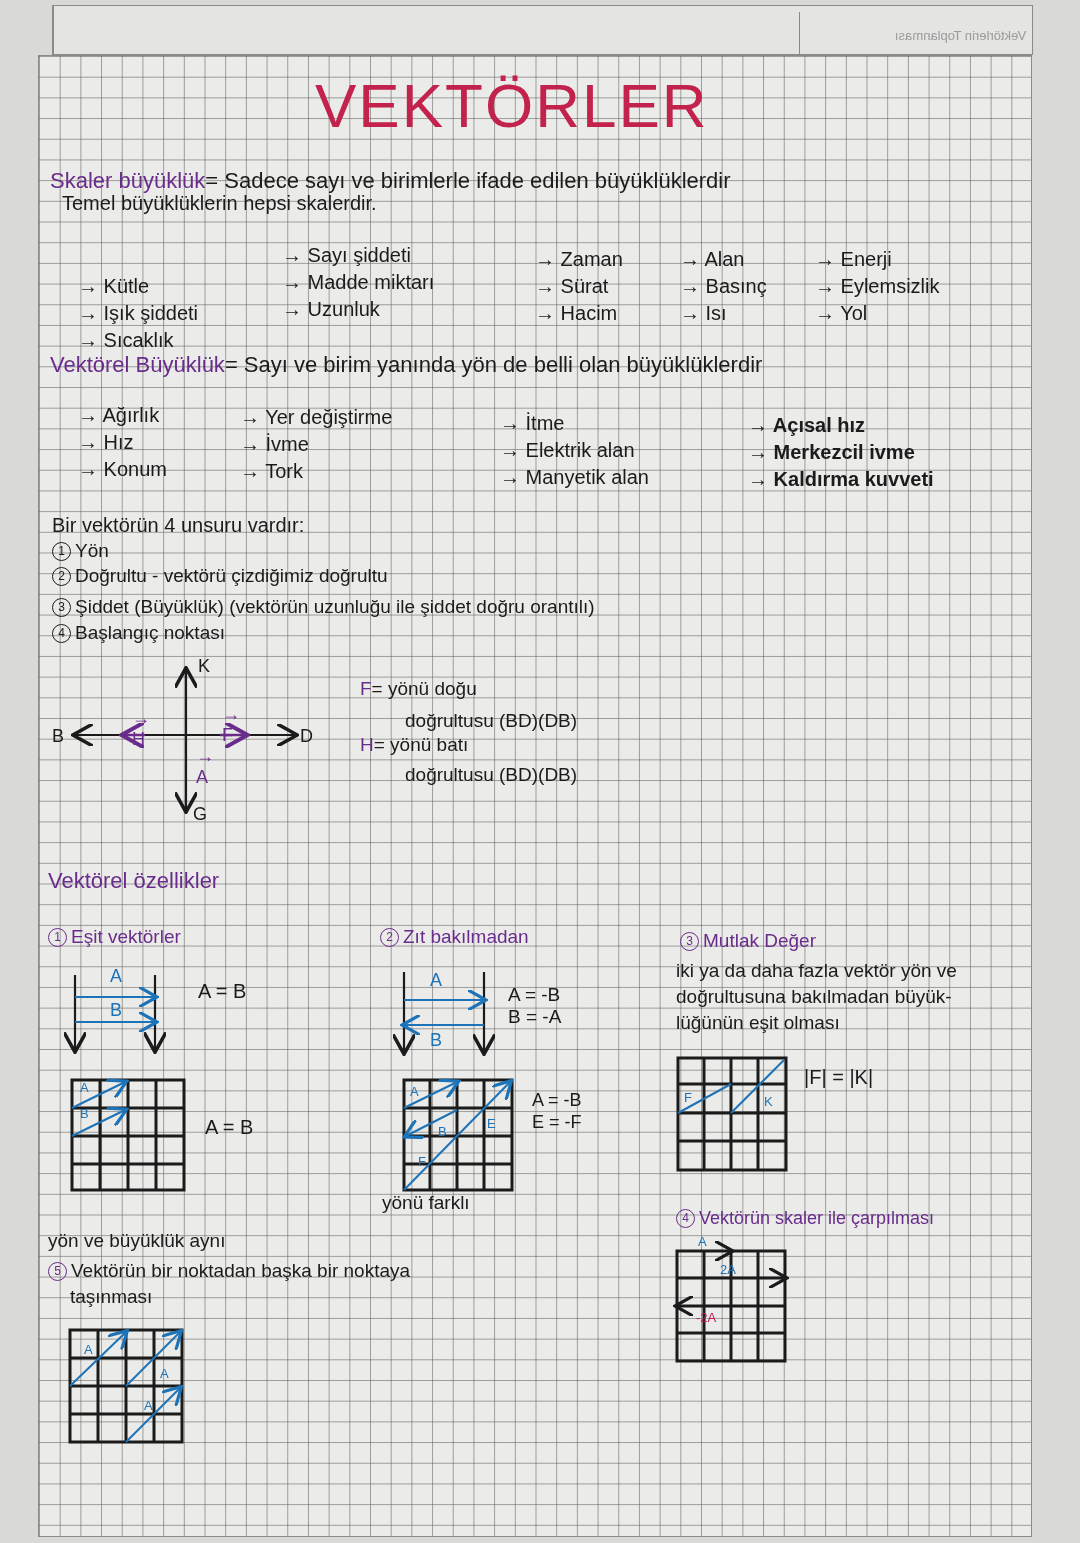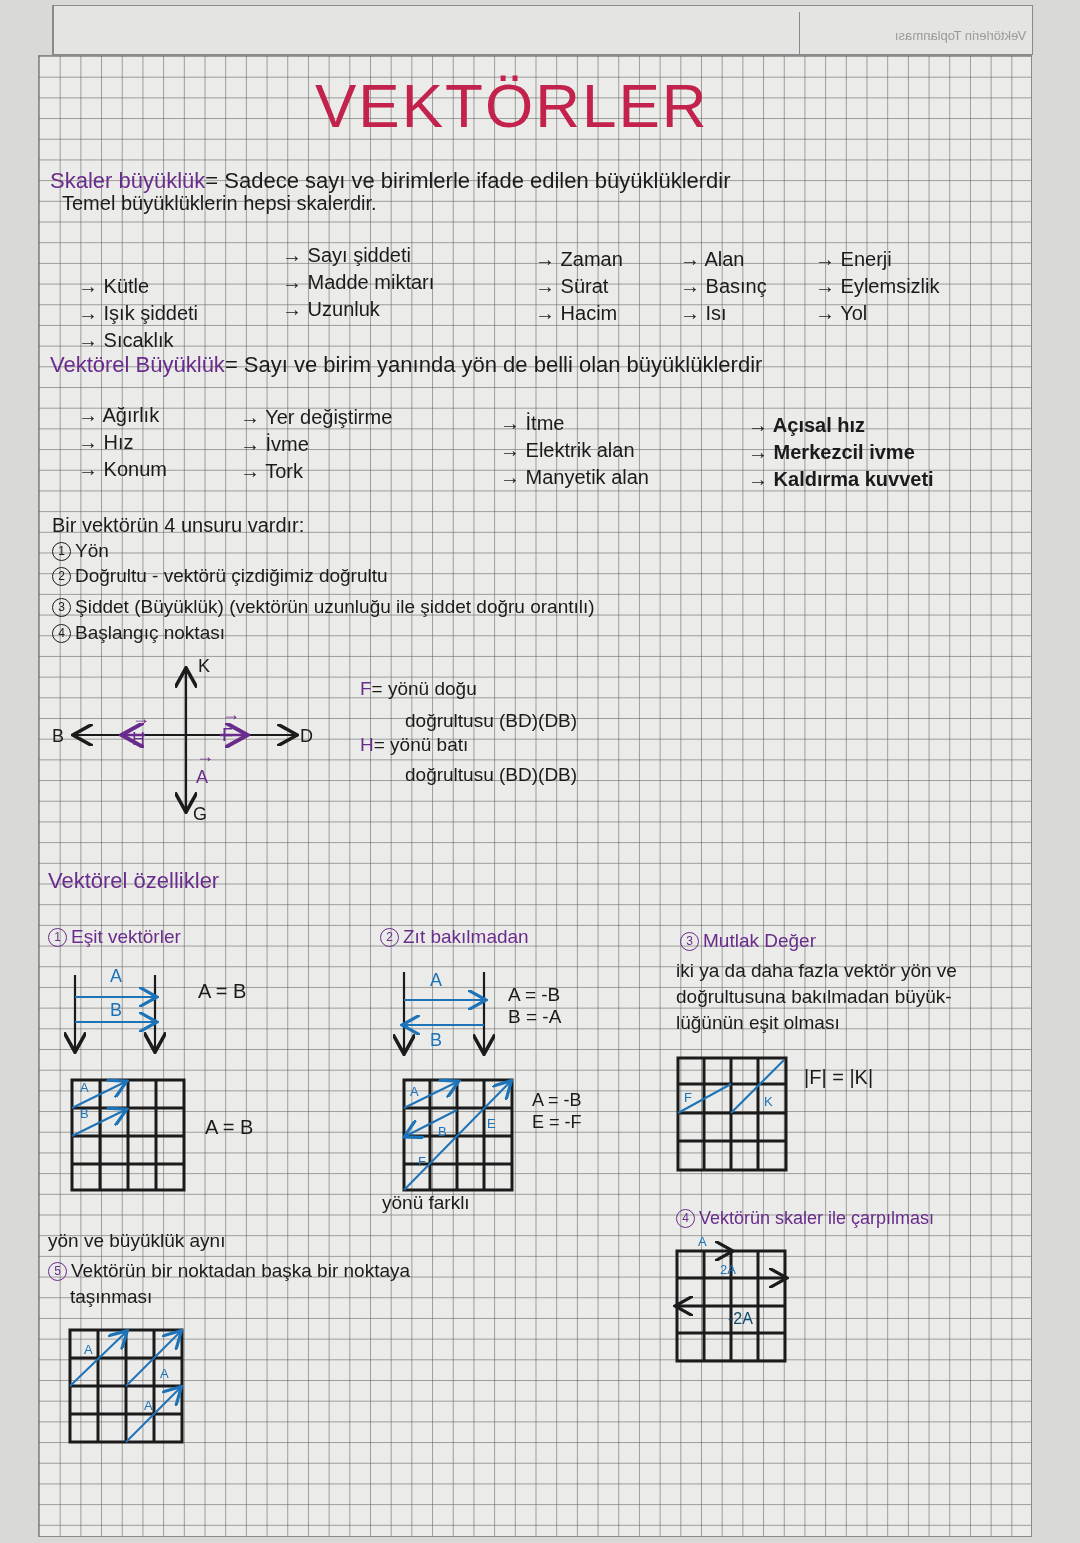--- a/index.html
+++ b/index.html
@@ -267,21 +267,21 @@
     <line x1="3" y1="30" x2="111" y2="30"></line>
       <line x1="3" y1="58" x2="111" y2="58"></line>
       <line x1="3" y1="85" x2="111" y2="85"></line>
   </g>
   <line x1="3" y1="3" x2="57" y2="3" stroke="#1b1b1b" stroke-width="2" marker-end="url(#kh)"></line>
   <line x1="3" y1="30" x2="111" y2="30" stroke="#1b1b1b" stroke-width="2" marker-end="url(#kh)"></line>
   <line x1="111" y1="58" x2="3" y2="58" stroke="#1b1b1b" stroke-width="2" marker-end="url(#kh)"></line>
 </svg>
 <div class="ink" style="left:698px;top:1234px;font-size:13px;color:#1d73b8;">A</div>
 <div class="ink" style="left:720px;top:1262px;font-size:13px;color:#1d73b8;">2A</div>
-<div class="ink" style="left:728px;top:1310px;font-size:16px;color:#0c4a6e;">-2A</div>
+<div class="ink" style="left:696px;top:1310px;font-size:13px;color:#be185d;">-2A</div>
 
 <div class="ink t19" style="left:48px;top:1260px;">
   <span class="circled p">5</span><span>Vektörün bir noktadan başka bir noktaya</span>
 </div>
 <div class="ink t19" style="left:70px;top:1286px;">taşınması</div>
 <svg style="left:68px;top:1328px;" width="120" height="120">
   <g stroke="#1b1b1b" stroke-width="3" fill="none">
     <rect x="2" y="2" width="112" height="112"></rect>
     <line x1="30" y1="2" x2="30" y2="114"></line>
       <line x1="58" y1="2" x2="58" y2="114"></line>

